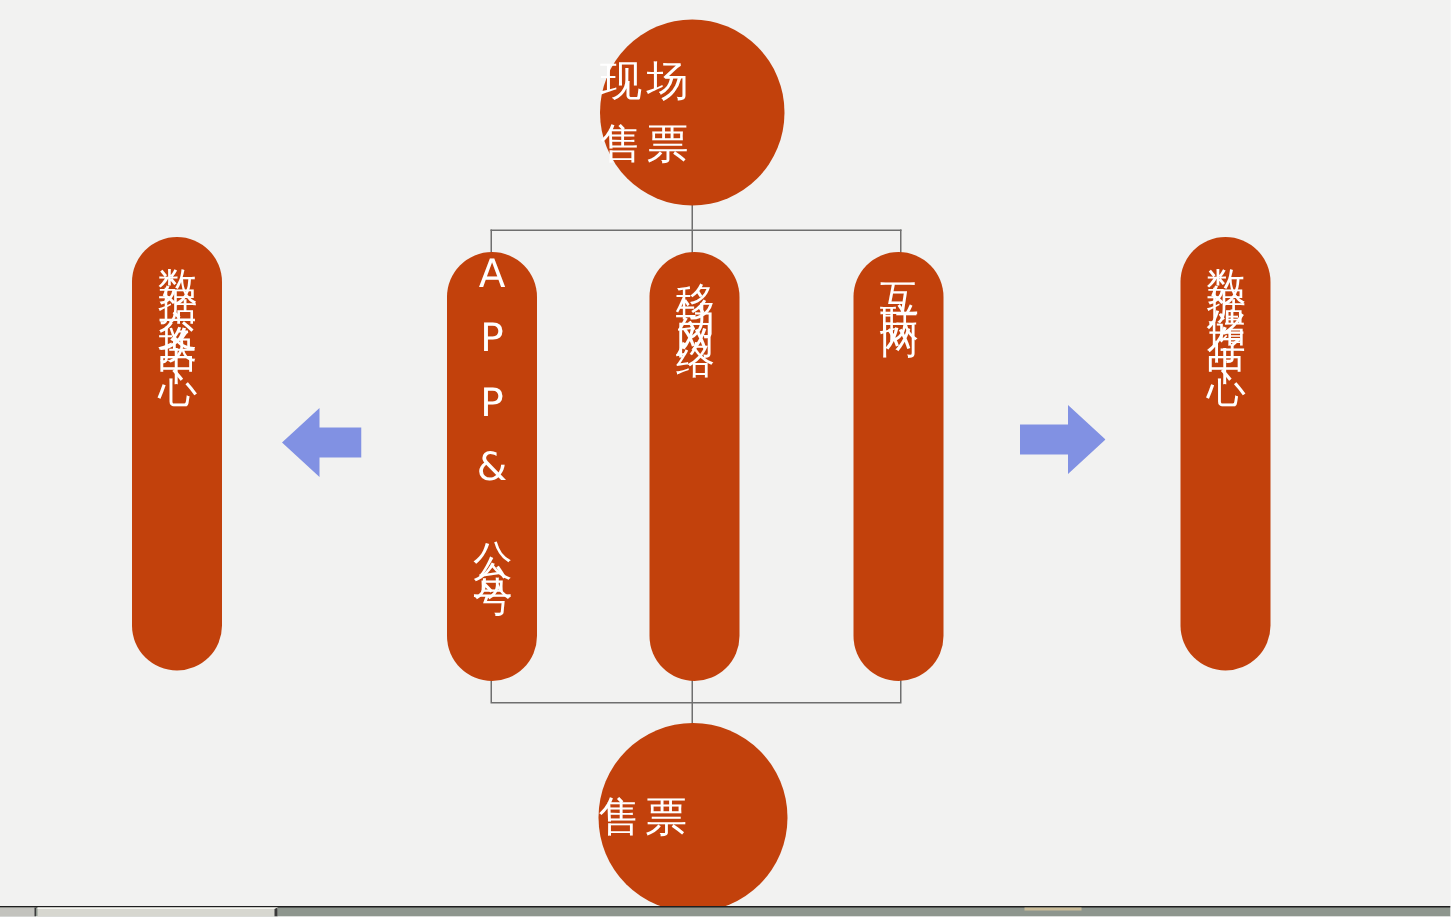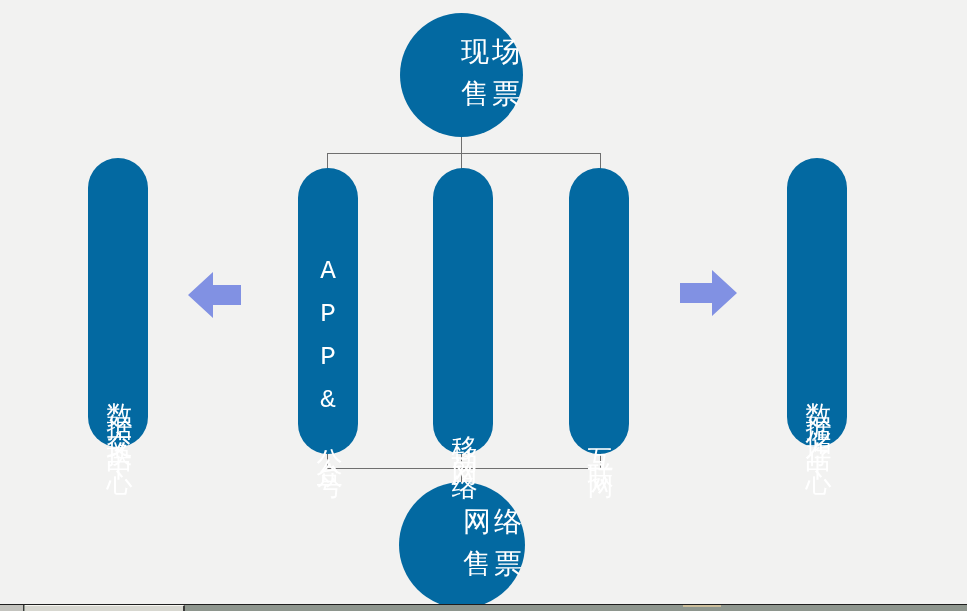--- a/index.html
+++ b/index.html
@@ -9,23 +9,23 @@
   }
   .canvas{
     position:relative;
     width:967px;height:611px;
     background:#f2f2f1;
     overflow:hidden;
   }
   
   .shape{
     position:absolute;
-    background:#0369a1;
+    background:#c2410c;
     color:#ffffff;
-    display:flex;align-items:flex-end;justify-content:center;font-family:Liberation Mono, monospace;
+    display:flex;align-items:flex-start;justify-content:center;
   }
   .circle{
     border-radius:50%;
     flex-direction:column;
     font-size:28px;
     line-height:42px;
     letter-spacing:3px;
     text-align:center;
   }
   .circle-top{left:400px;top:13px;width:123px;height:124px;}
@@ -84,21 +84,20 @@
   <div class="conn v" style="left:600px;top:452px;height:16px;"></div>
   <div class="conn h" style="left:327px;top:468px;width:274px;"></div>
   <div class="conn v" style="left:461px;top:468px;height:15px;"></div>
 
   <div class="shape circle circle-top">
     <div class="cline">现场</div>
     <div class="cline">售票</div>
   </div>
 
   <div class="shape circle circle-bottom">
-    <div class="cline">网络</div>
     <div class="cline">售票</div>
   </div>
 
   <div class="shape pill pill-side pill-left">
     <span class="vtext">数据交换中心</span>
   </div>
 
   <div class="shape pill pill-side pill-right">
     <span class="vtext">数据储存中心</span>
   </div>

